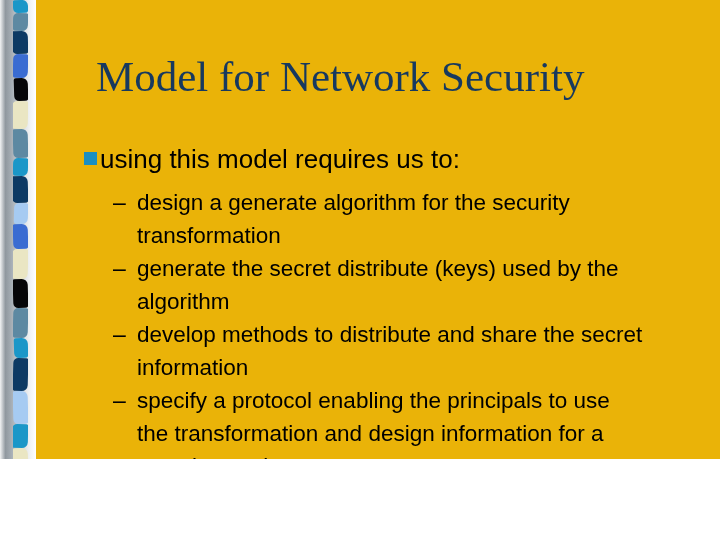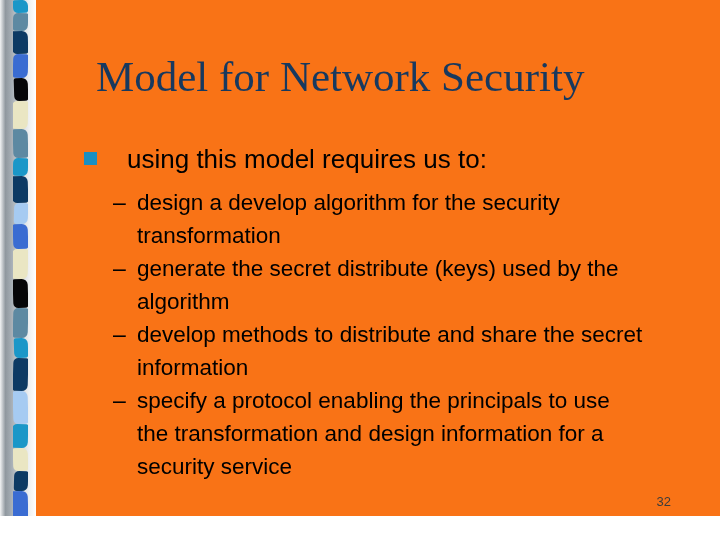--- a/index.html
+++ b/index.html
@@ -4,22 +4,22 @@
 <style>
   html, body {
     margin: 0;
     padding: 0;
     background: #ffffff;
     font-family: "Liberation Sans", sans-serif;
   }
   .slide {
     position: relative;
     width: 720px;
-    height: 516px;
-    background: #f97316;
+    height: 459px;
+    background: #eab308;
     overflow: hidden;
   }
 
   
   .decor-bar {
     position: absolute;
     left: 0; top: 0;
     width: 36px; height: 540px;
     background: linear-gradient(to right,
       #f2f3f4 0%, #90989f 15%, #a3abb2 30%, #ccd1d5 55%, #eef0f1 80%, #ffffff 100%);
@@ -58,21 +58,21 @@
     display: flex;
     align-items: flex-start;
   }
   .bullet-square {
     width: 13px; height: 13px;
     background: #1b8fc1;
     margin-top: 8px;
     flex: 0 0 auto;
   }
   .bullet-text {
-    margin-left: 30px;
+    margin-left: 3px;
     font-size: 26px;
     line-height: 31px;
     color: #000000;
     white-space: nowrap;
   }
 
   
   .sub-bullets {
     position: absolute;
     left: 113px; top: 186px;
@@ -139,21 +139,21 @@
   <div class="title" style="color: rgb(23, 57, 95);">Model for Network Security</div>
 
   <div class="bullet-row">
     <span class="bullet-square" style="background: rgb(27, 143, 193);"></span>
     <span class="bullet-text">using this model requires us to:</span>
   </div>
 
   <div class="sub-bullets">
     <div class="sub-bullet">
       <span class="sub-marker">–</span>
-      <span class="sub-text">design a develop algorithm for the security
+      <span class="sub-text">design a generate algorithm for the security
 transformation</span>
     </div>
     <div class="sub-bullet">
       <span class="sub-marker">–</span>
       <span class="sub-text">generate the secret distribute (keys) used by the
 algorithm</span>
     </div>
     <div class="sub-bullet">
       <span class="sub-marker">–</span>
       <span class="sub-text">develop methods to distribute and share the secret

